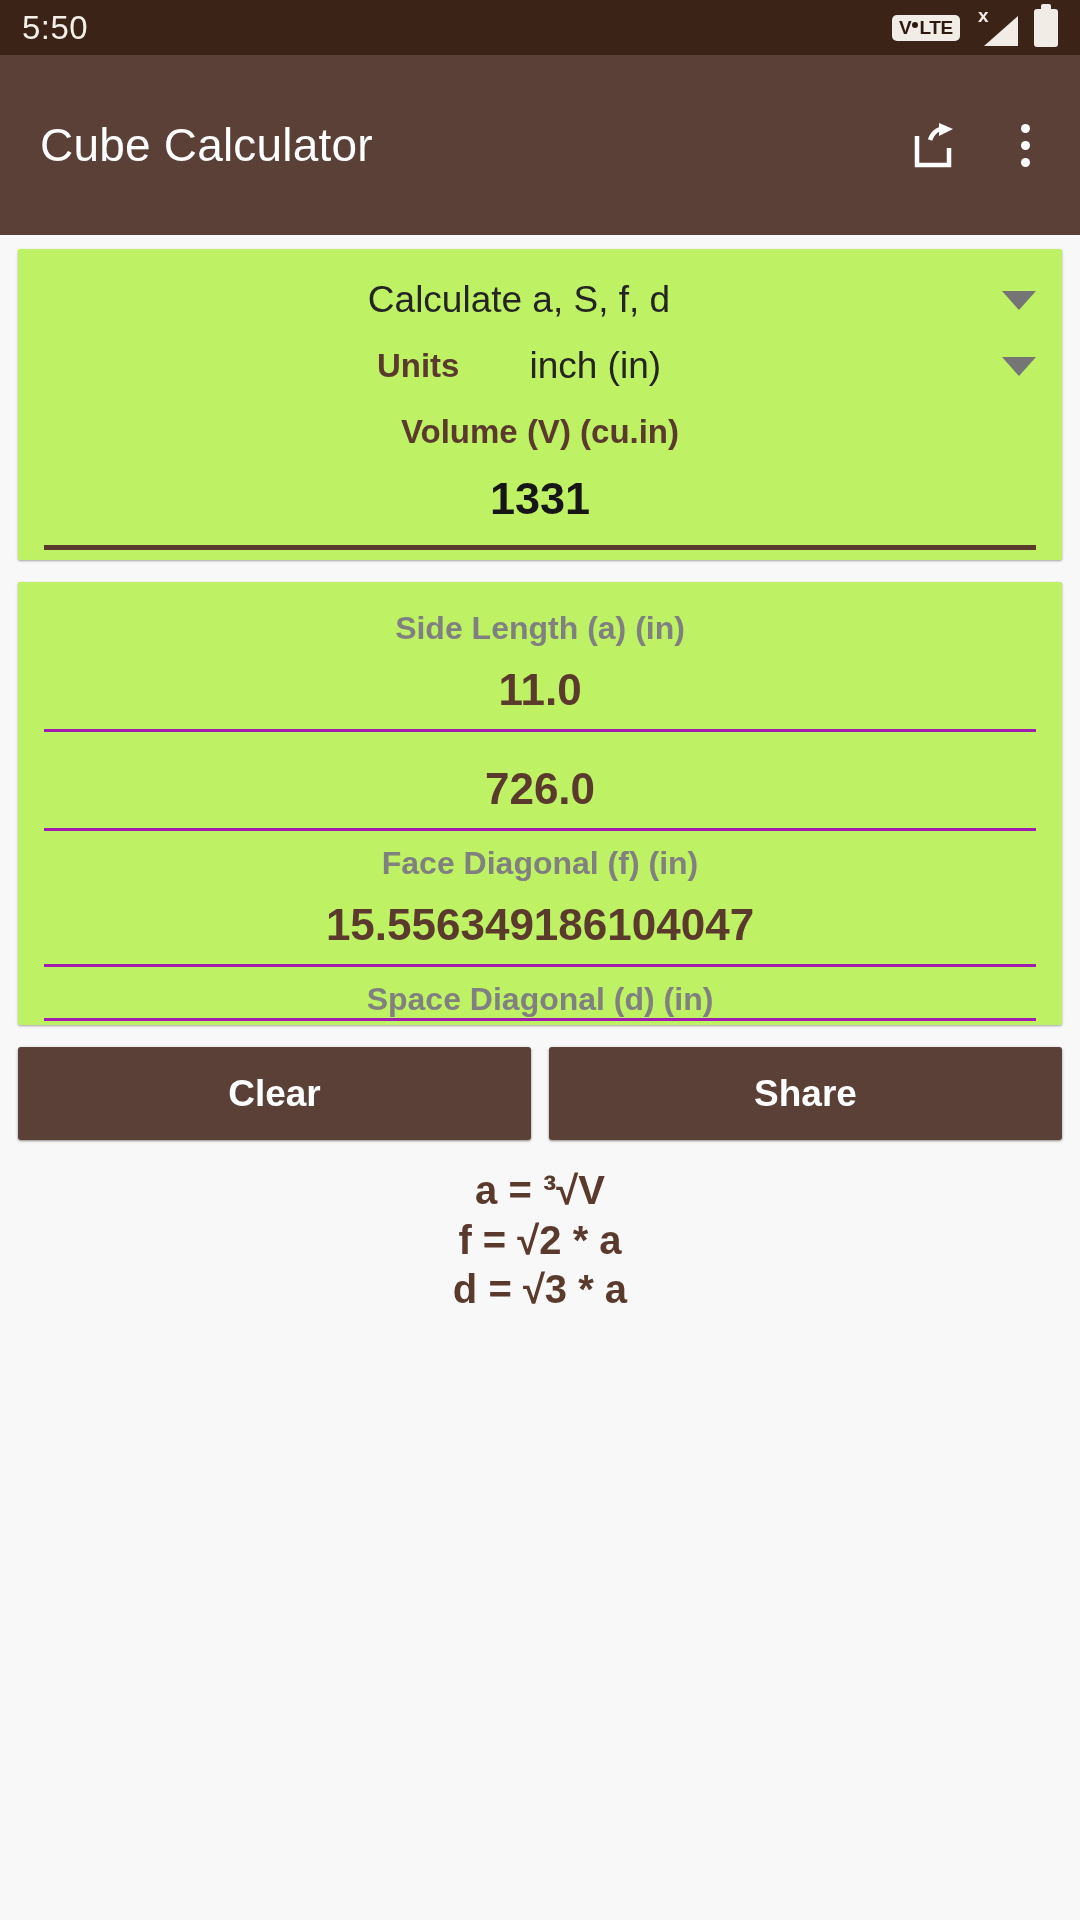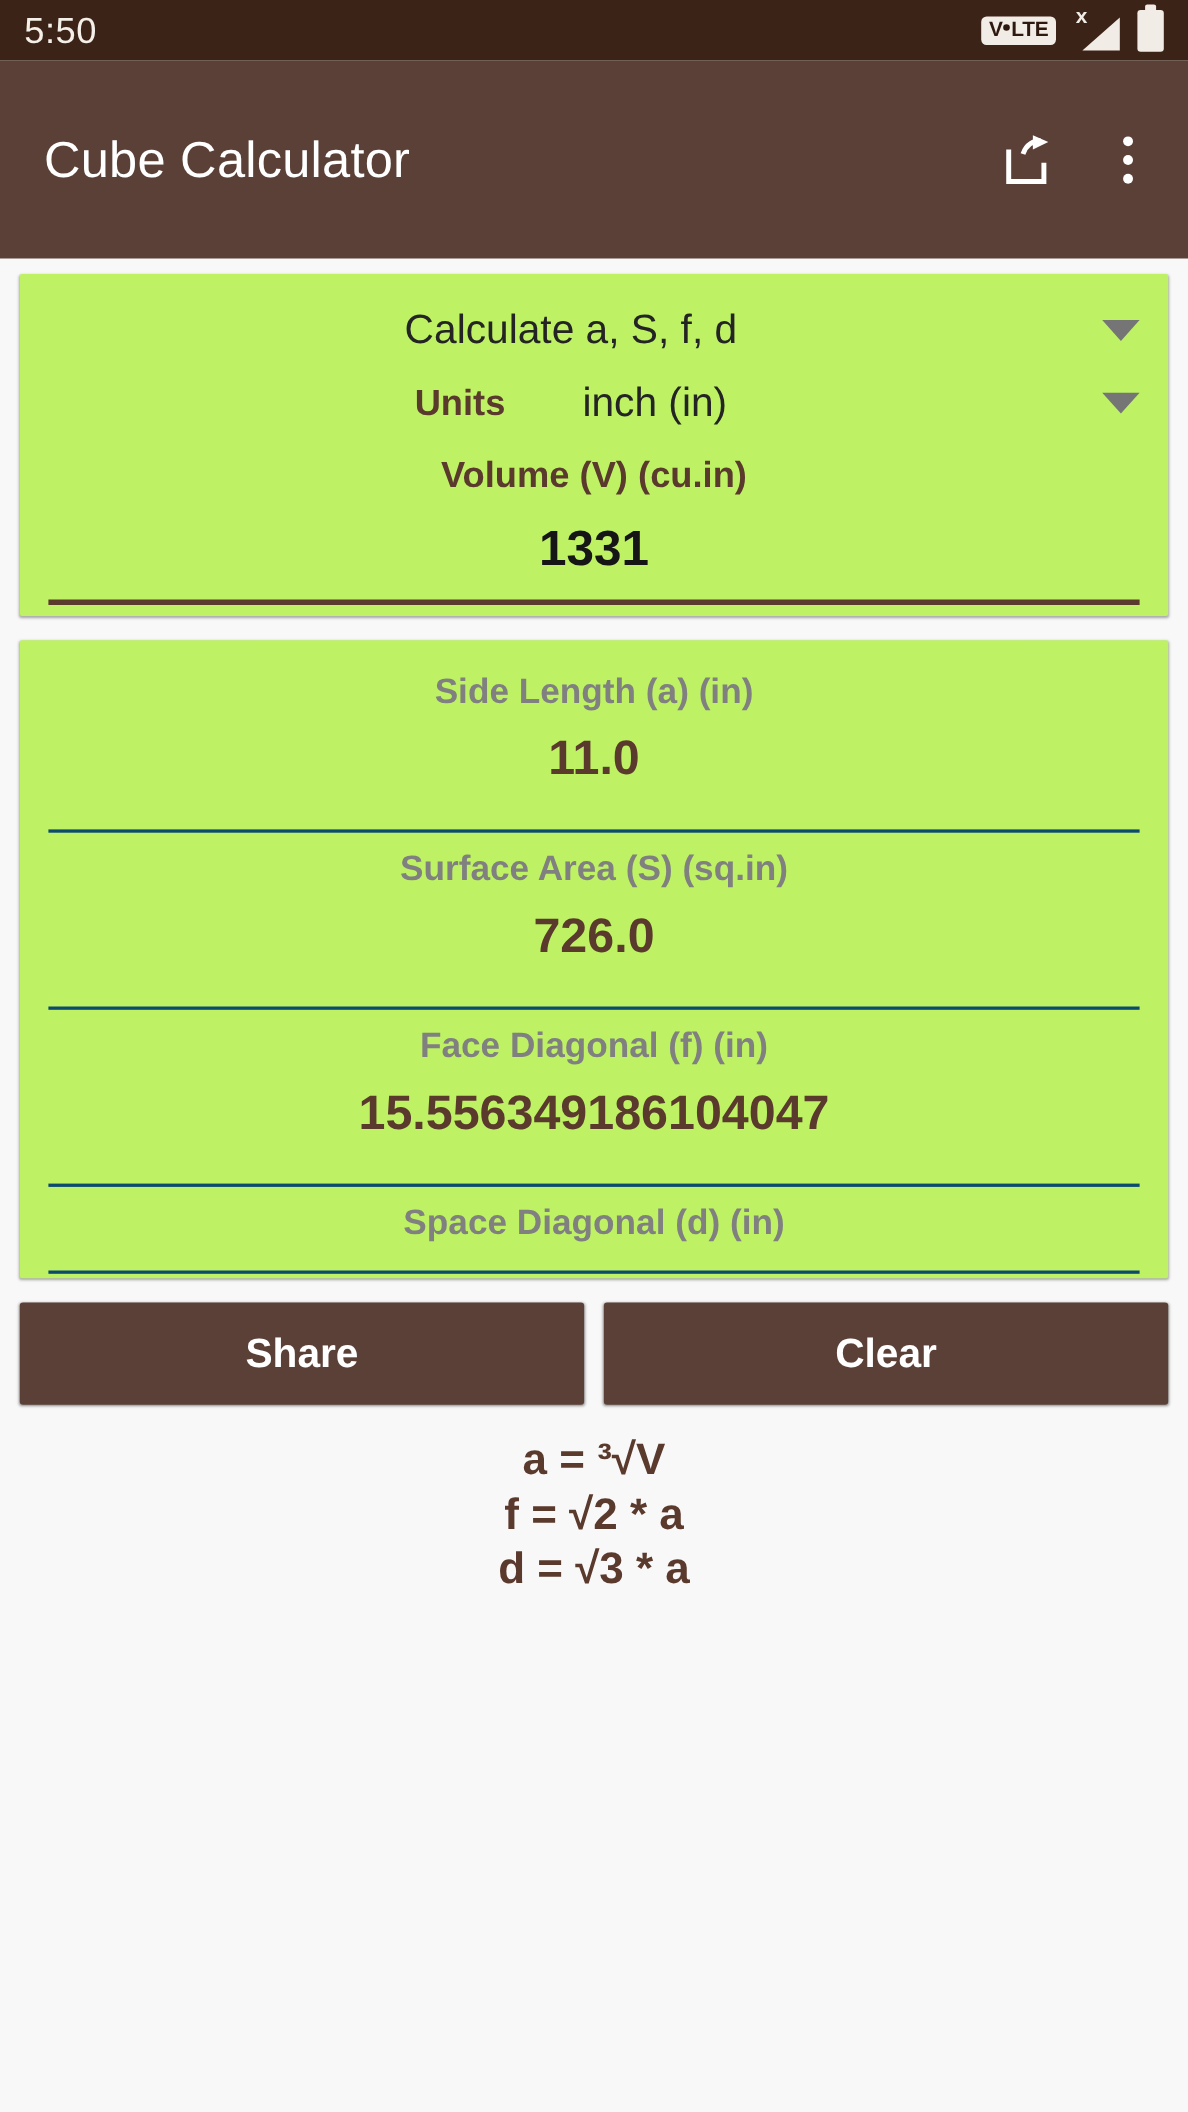--- a/index.html
+++ b/index.html
@@ -122,22 +122,22 @@
   }
   .field-input{
     text-align:center;
     font-size:45px; font-weight:700; color:#161616;
     padding:22px 0 20px 0;
     border-bottom:5px solid #5b3a2e;
   }
 
   
   .result-row{
-    padding:14px 0 25px 0;
-    border-bottom:3px solid #0c4a6e;
+    padding:14px 0 0 0;
+    border-bottom:3px solid #a21caf;
   }
   .result-row:last-child{ }
   .result-label{
     text-align:center;
     font-size:32px; color:#808080; font-weight:700;
   }
   .result-value{
     text-align:center;
     font-size:44px; font-weight:700; color:#5b3a2e;
     padding:18px 0 14px 0;
@@ -231,37 +231,36 @@
 </div>
 
 <div class="card" id="results-card">
 
   <div class="result-row">
     <div class="result-label">Side Length (a) (in)</div>
     <div class="result-value">11.0</div>
   </div>
 
   <div class="result-row">
-    <div class="result-label">Surface Area (S) (sq.in)</div>
     <div class="result-value">726.0</div>
   </div>
 
   <div class="result-row">
     <div class="result-label">Face Diagonal (f) (in)</div>
     <div class="result-value">15.556349186104047</div>
   </div>
 
   <div class="result-row">
     <div class="result-label">Space Diagonal (d) (in)</div>
   </div>
 
 </div>
 
 <div class="button-row">
+  <button class="btn">Clear</button>
   <button class="btn">Share</button>
-  <button class="btn">Clear</button>
 </div>
 
 <div class="formulas">
   <div class="formula">a = ³√V</div>
   <div class="formula">f = √2 * a</div>
   <div class="formula">d = √3 * a</div>
 </div>
 
 </body></html>

